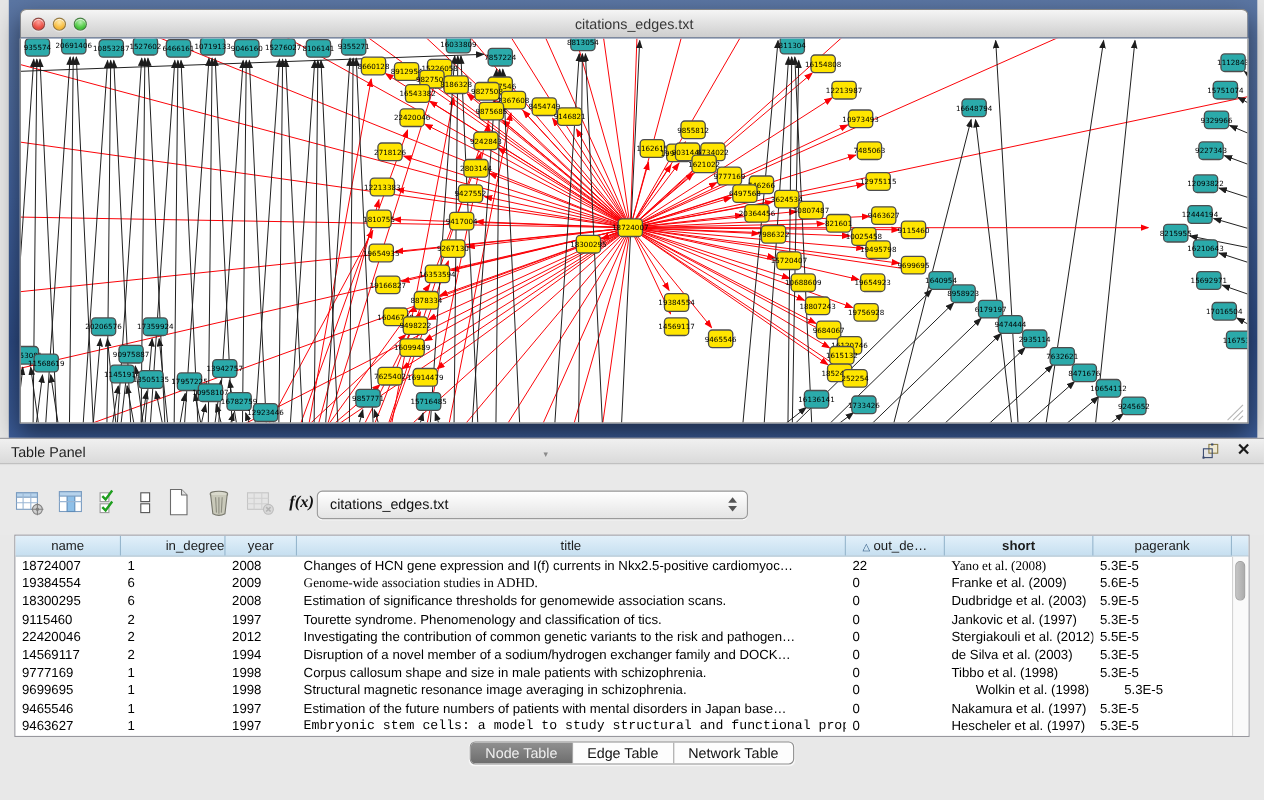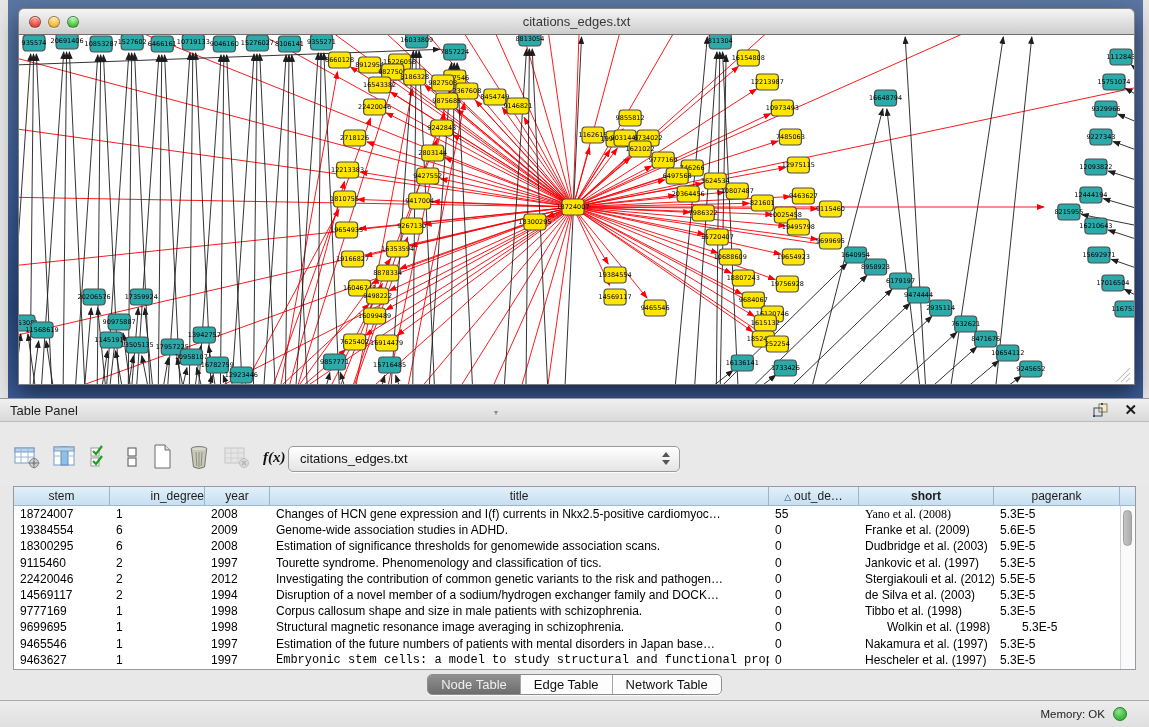--- a/index.html
+++ b/index.html
@@ -654,43 +654,43 @@
       <span>citations_edges.txt</span>
       <span class="arrows">
         <div class="arr-up"></div>
           <div class="arr-dn"></div>
       </span>
     </div>
   </div>
 
   <div class="table-wrap">
     <div class="thead" id="thead">
-        <div class="hcell" style="width: 96px;">stem</div>
+        <div class="hcell" style="width: 96px;">name</div>
         <div class="hcell" style="width: 95px; text-align: right;">in_degree</div>
         <div class="hcell" style="width: 65px;">year</div>
         <div class="hcell" style="width: 499px;">title</div>
         <div class="hcell" style="width: 90px;"><span class="sort-tri">△</span>out_de…</div>
         <div class="hcell" style="width: 135px; font-weight: bold;">short</div>
         <div class="hcell" style="width: 126px;">pagerank</div>
       </div>
     <div id="tbody">
         <div class="trow">
           <div class="tcell" style="width: 96px;">18724007</div>
           <div class="tcell" style="width: 95px;">1</div>
           <div class="tcell" style="width: 65px;">2008</div>
           <div class="tcell" style="width: 499px;">Changes of HCN gene expression and I(f) currents in Nkx2.5-positive cardiomyoc…</div>
-          <div class="tcell" style="width: 90px;">55</div>
+          <div class="tcell" style="width: 90px;">22</div>
           <div class="tcell" style="width: 135px; font-family: Liberation Serif, serif;">Yano et al. (2008)</div>
           <div class="tcell" style="width: 126px;">5.3E-5</div>
         </div>
         <div class="trow">
           <div class="tcell" style="width: 96px;">19384554</div>
           <div class="tcell" style="width: 95px;">6</div>
           <div class="tcell" style="width: 65px;">2009</div>
-          <div class="tcell" style="width: 499px;">Genome-wide association studies in ADHD.</div>
+          <div class="tcell" style="width: 499px; font-family: Liberation Serif, serif;">Genome-wide association studies in ADHD.</div>
           <div class="tcell" style="width: 90px;">0</div>
           <div class="tcell" style="width: 135px;">Franke et al. (2009)</div>
           <div class="tcell" style="width: 126px;">5.6E-5</div>
         </div>
         <div class="trow">
           <div class="tcell" style="width: 96px;">18300295</div>
           <div class="tcell" style="width: 95px;">6</div>
           <div class="tcell" style="width: 65px;">2008</div>
           <div class="tcell" style="width: 499px;">Estimation of significance thresholds for genomewide association scans.</div>
           <div class="tcell" style="width: 90px;">0</div>
@@ -767,18 +767,14 @@
   </div>
 
   <div class="tabsbar">
     <div class="segment" id="segment">
         <div class="seg sel">Node Table</div>
         <div class="seg">Edge Table</div>
         <div class="seg">Network Table</div>
       </div>
   </div>
 
-  <div class="statusbar">
-    <span class="mem-label">Memory: OK</span>
-    <span class="mem-dot"></span>
-  </div>
 
 </div>
 
 </body></html>

